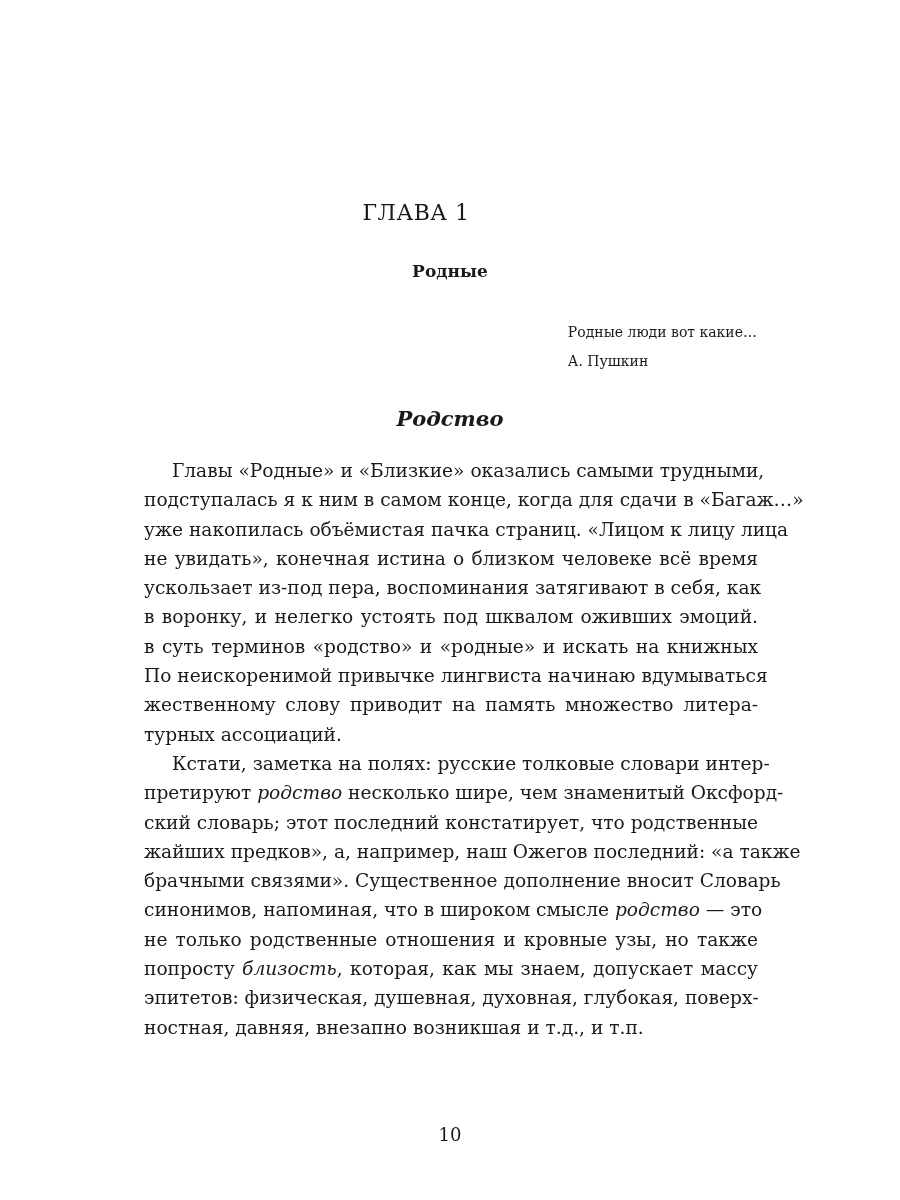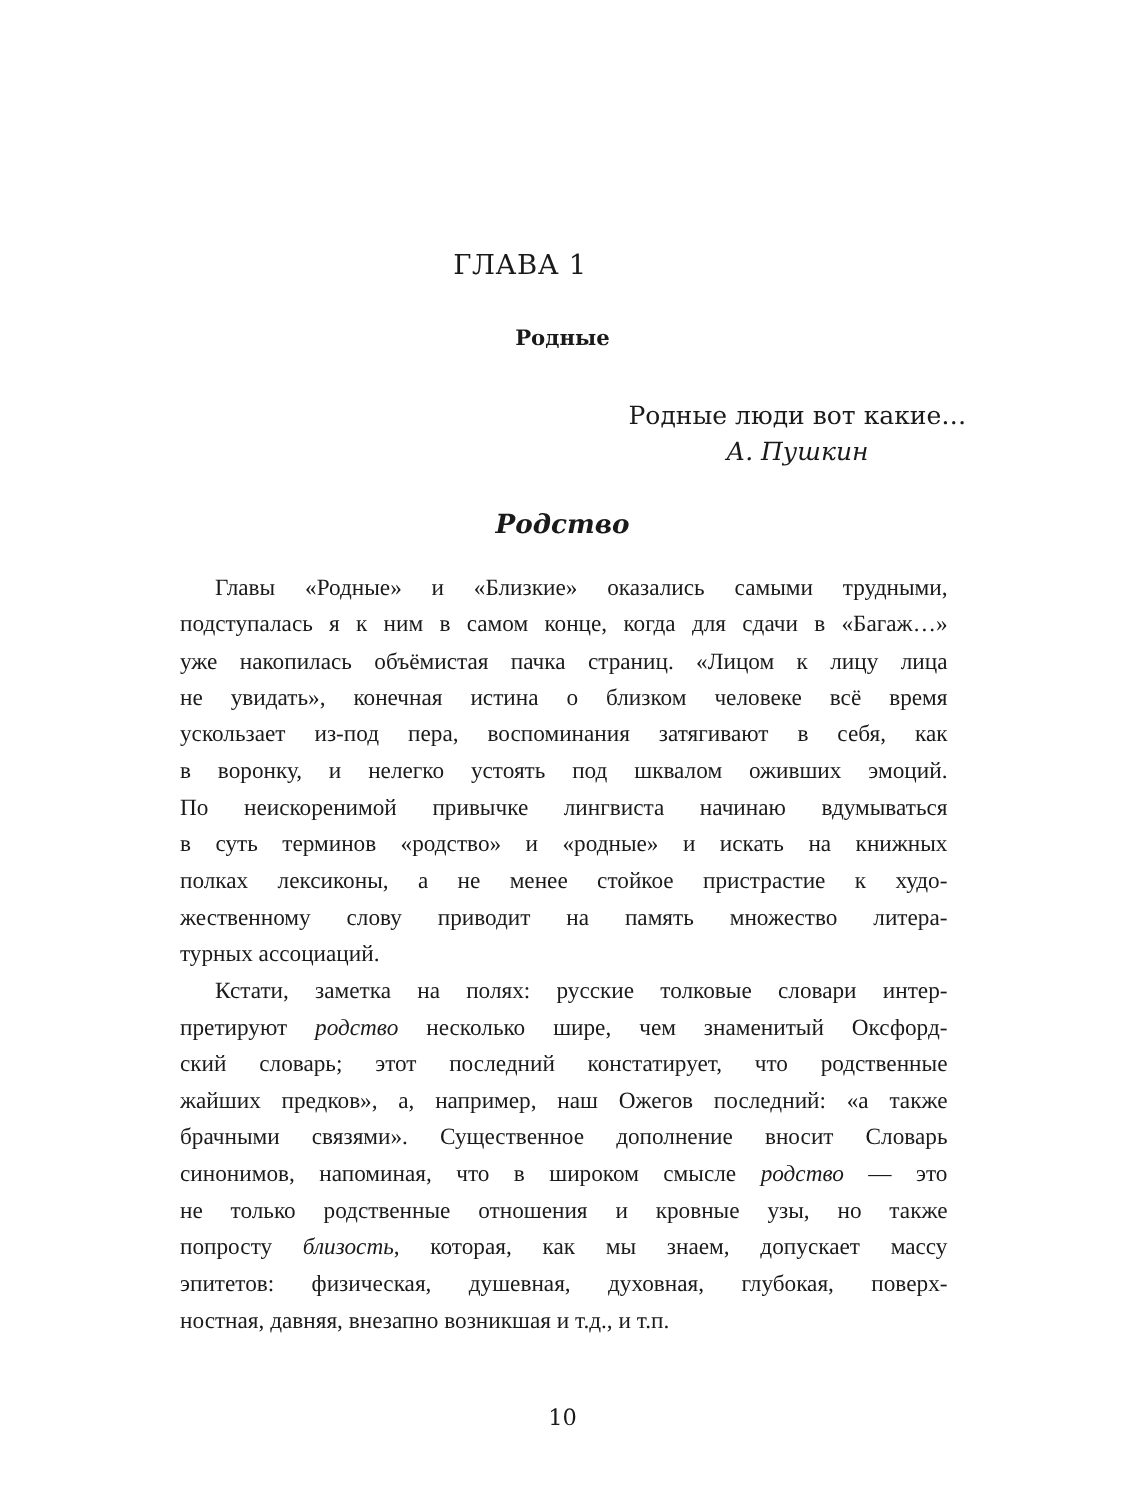--- a/index.html
+++ b/index.html
@@ -11,38 +11,37 @@
   .page { position: absolute; left: 0; top: 0; width: 900px; height: 1200px; }
   .chapter-label {
     position: absolute; top: 200px; left: 0; width: 832px; text-align: center;
     font-size: 22px; letter-spacing: 0.5px;
   }
   .chapter-title {
     position: absolute; top: 261px; left: 0; width: 900px; text-align: center;
     font-size: 17px; font-weight: bold;
   }
   .epigraph {
-    position: absolute; top: 318px; right: 127px; text-align: center;
-    font-size: 20px; line-height: 29px;
+    position: absolute; top: 318px; right: 143px; text-align: left;
+    font-size: 14px; line-height: 29px;
   }
-  .epigraph .author { font-style: italic; }
+  .epigraph .author { }
   .section-title {
     position: absolute; top: 406px; left: 0; width: 900px; text-align: center;
     font-size: 21px; font-weight: bold; font-style: italic;
   }
   .body-text {
     position: absolute; top: 456px; left: 144px; width: 614px;
     font-size: 18.6px; line-height: 29.3px;
     text-align: justify;
   }
   .line {
     display: block; white-space: nowrap;
     text-align: justify; text-align-last: justify;
     height: 29.3px;
-    font-family: Liberation Serif, serif;
   }
   .line.last { text-align-last: left; }
   .line.indent { padding-left: 28px; }
   .line i { font-style: italic; }
   .page-number {
     position: absolute; top: 1124px; left: 0; width: 900px; text-align: center;
     font-size: 18px;
   }
 </style>
 </head>
@@ -60,23 +59,22 @@
   <div class="section-title">Родство</div>
 
   <div class="body-text" id="body-text">
       <div>
         <span class="line indent">Главы «Родные» и «Близкие» оказались самыми трудными,</span>
         <span class="line">подступалась я к ним в самом конце, когда для сдачи в «Багаж…»</span>
         <span class="line">уже накопилась объёмистая пачка страниц. «Лицом к лицу лица</span>
         <span class="line">не увидать», конечная истина о близком человеке всё время</span>
         <span class="line">ускользает из-под пера, воспоминания затягивают в себя, как</span>
         <span class="line">в воронку, и нелегко устоять под шквалом оживших эмоций.</span>
+        <span class="line">в суть терминов «родство» и «родные» и искать на книжных</span>
         <span class="line">По неискоренимой привычке лингвиста начинаю вдумываться</span>
-        <span class="line">в суть терминов «родство» и «родные» и искать на книжных</span>
-        <span class="line">полках лексиконы, а не менее стойкое пристрастие к худо-</span>
         <span class="line">жественному слову приводит на память множество литера-</span>
         <span class="line last">турных ассоциаций.</span>
       </div>
       <div>
         <span class="line indent">Кстати, заметка на полях: русские толковые словари интер-</span>
         <span class="line">претируют <i>родство</i> несколько шире, чем знаменитый Оксфорд-</span>
         <span class="line">ский словарь; этот последний констатирует, что родственные</span>
         <span class="line">жайших предков», а, например, наш Ожегов последний: «а также</span>
         <span class="line">брачными связями». Существенное дополнение вносит Словарь</span>
         <span class="line">синонимов, напоминая, что в широком смысле <i>родство</i> — это</span>

